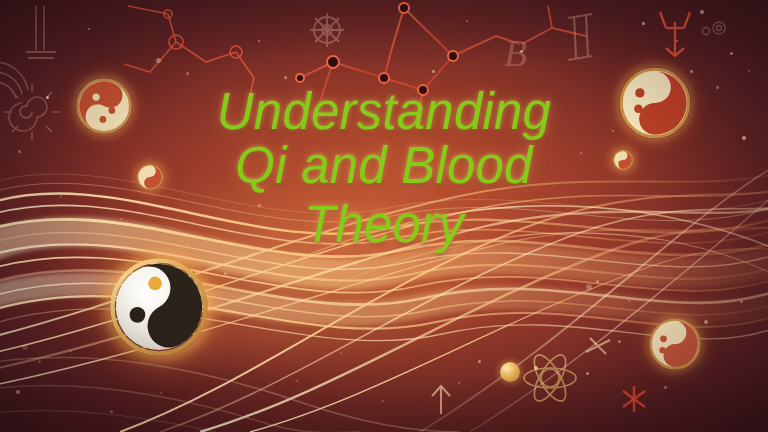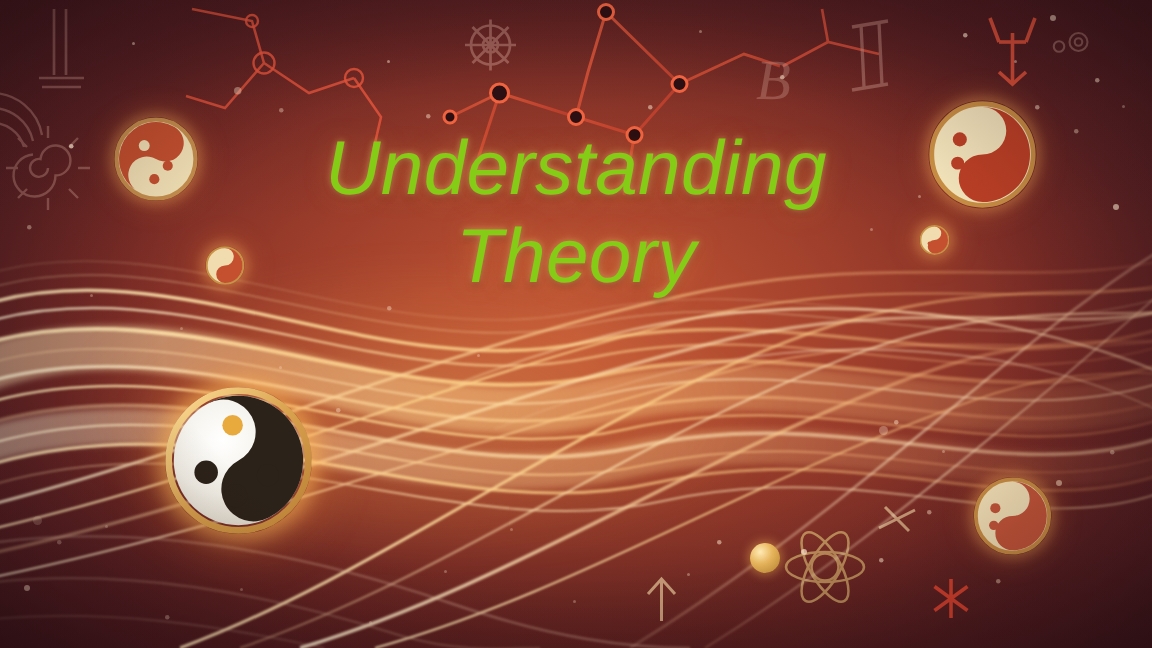--- a/index.html
+++ b/index.html
@@ -437,16 +437,17 @@
   </div>
 
   <div style="position:absolute; left:500px; top:362px; width:20px; height:20px; border-radius:50%;
               background: radial-gradient(circle at 34% 30%, #ffeab5 0%, #e8b65c 42%, #b8832f 100%);
               box-shadow: 0 0 6px 2px rgba(255,190,90,0.35);"></div>
 
   <div class="bg-vignette"></div>
 
   <div class="title-wrap">
     <div class="title-line l1">Understanding</div>
+    <div class="title-line l2">Qi and Blood</div>
     <div class="title-line l3">Theory</div>
   </div>
 
 </div>
 
 </body></html>

